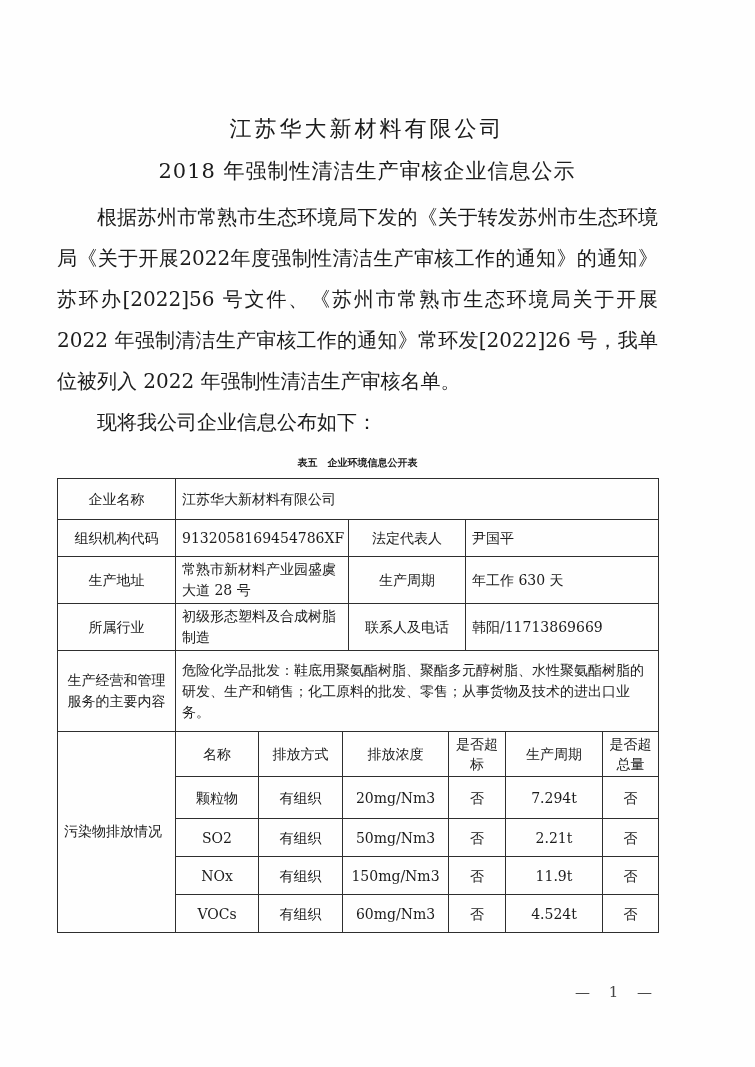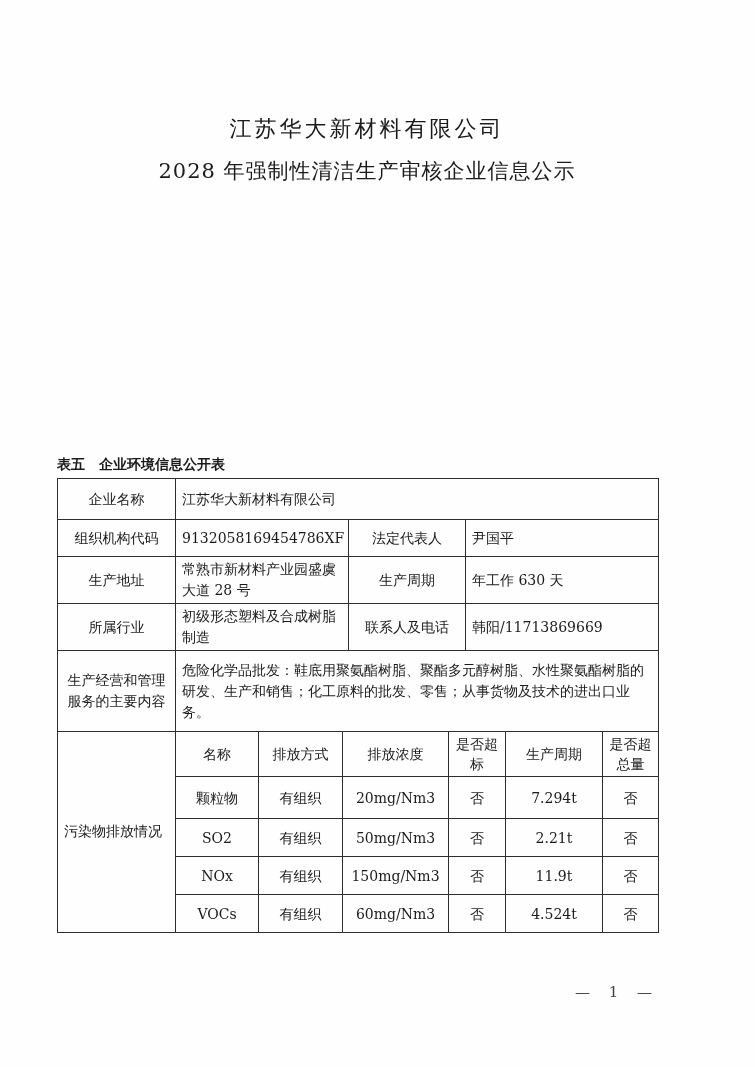--- a/index.html
+++ b/index.html
@@ -41,21 +41,22 @@
     top: 197px; left: 57px; width: 601px;
     font-size: 20px;
     line-height: 41px;
     text-align: justify;
   }
   .body-text p { margin: 0; text-indent: 2em; }
 
   .table-caption {
     position: absolute;
     top: 456px; left: 57px; width: 601px;
-    font-size: 14px;
+    text-align: center;
+    font-size: 10px;
     font-weight: bold;
     font-family: "DejaVu Sans", "Liberation Sans", sans-serif;
   }
 
   table.main-table {
     position: absolute;
     top: 478px; left: 57px;
     width: 601px;
     border-collapse: collapse;
     table-layout: fixed;
@@ -81,23 +82,25 @@
     word-spacing: 10px;
     white-space: nowrap;
   }
 </style>
 </head>
 <body>
 
 <div class="page">
 
   <div class="doc-title">江苏华大新材料有限公司</div>
-  <div class="doc-subtitle">2028 年强制性清洁生产审核企业信息公示</div>
+  <div class="doc-subtitle">2018 年强制性清洁生产审核企业信息公示</div>
 
   <div class="body-text">
+    <p>根据苏州市常熟市生态环境局下发的《关于转发苏州市生态环境局《关于开展2022年度强制性清洁生产审核工作的通知》的通知》苏环办[2022]56 号文件、《苏州市常熟市生态环境局关于开展 2022 年强制清洁生产审核工作的通知》常环发[2022]26 号，我单位被列入 2022 年强制性清洁生产审核名单。</p>
+    <p>现将我公司企业信息公布如下：</p>
   </div>
 
   <div class="table-caption">表五　企业环境信息公开表</div>
 
   <table class="main-table">
     <colgroup>
       <col style="width:118px">
         <col style="width:83px">
         <col style="width:84px">
       <col style="width:6px">

